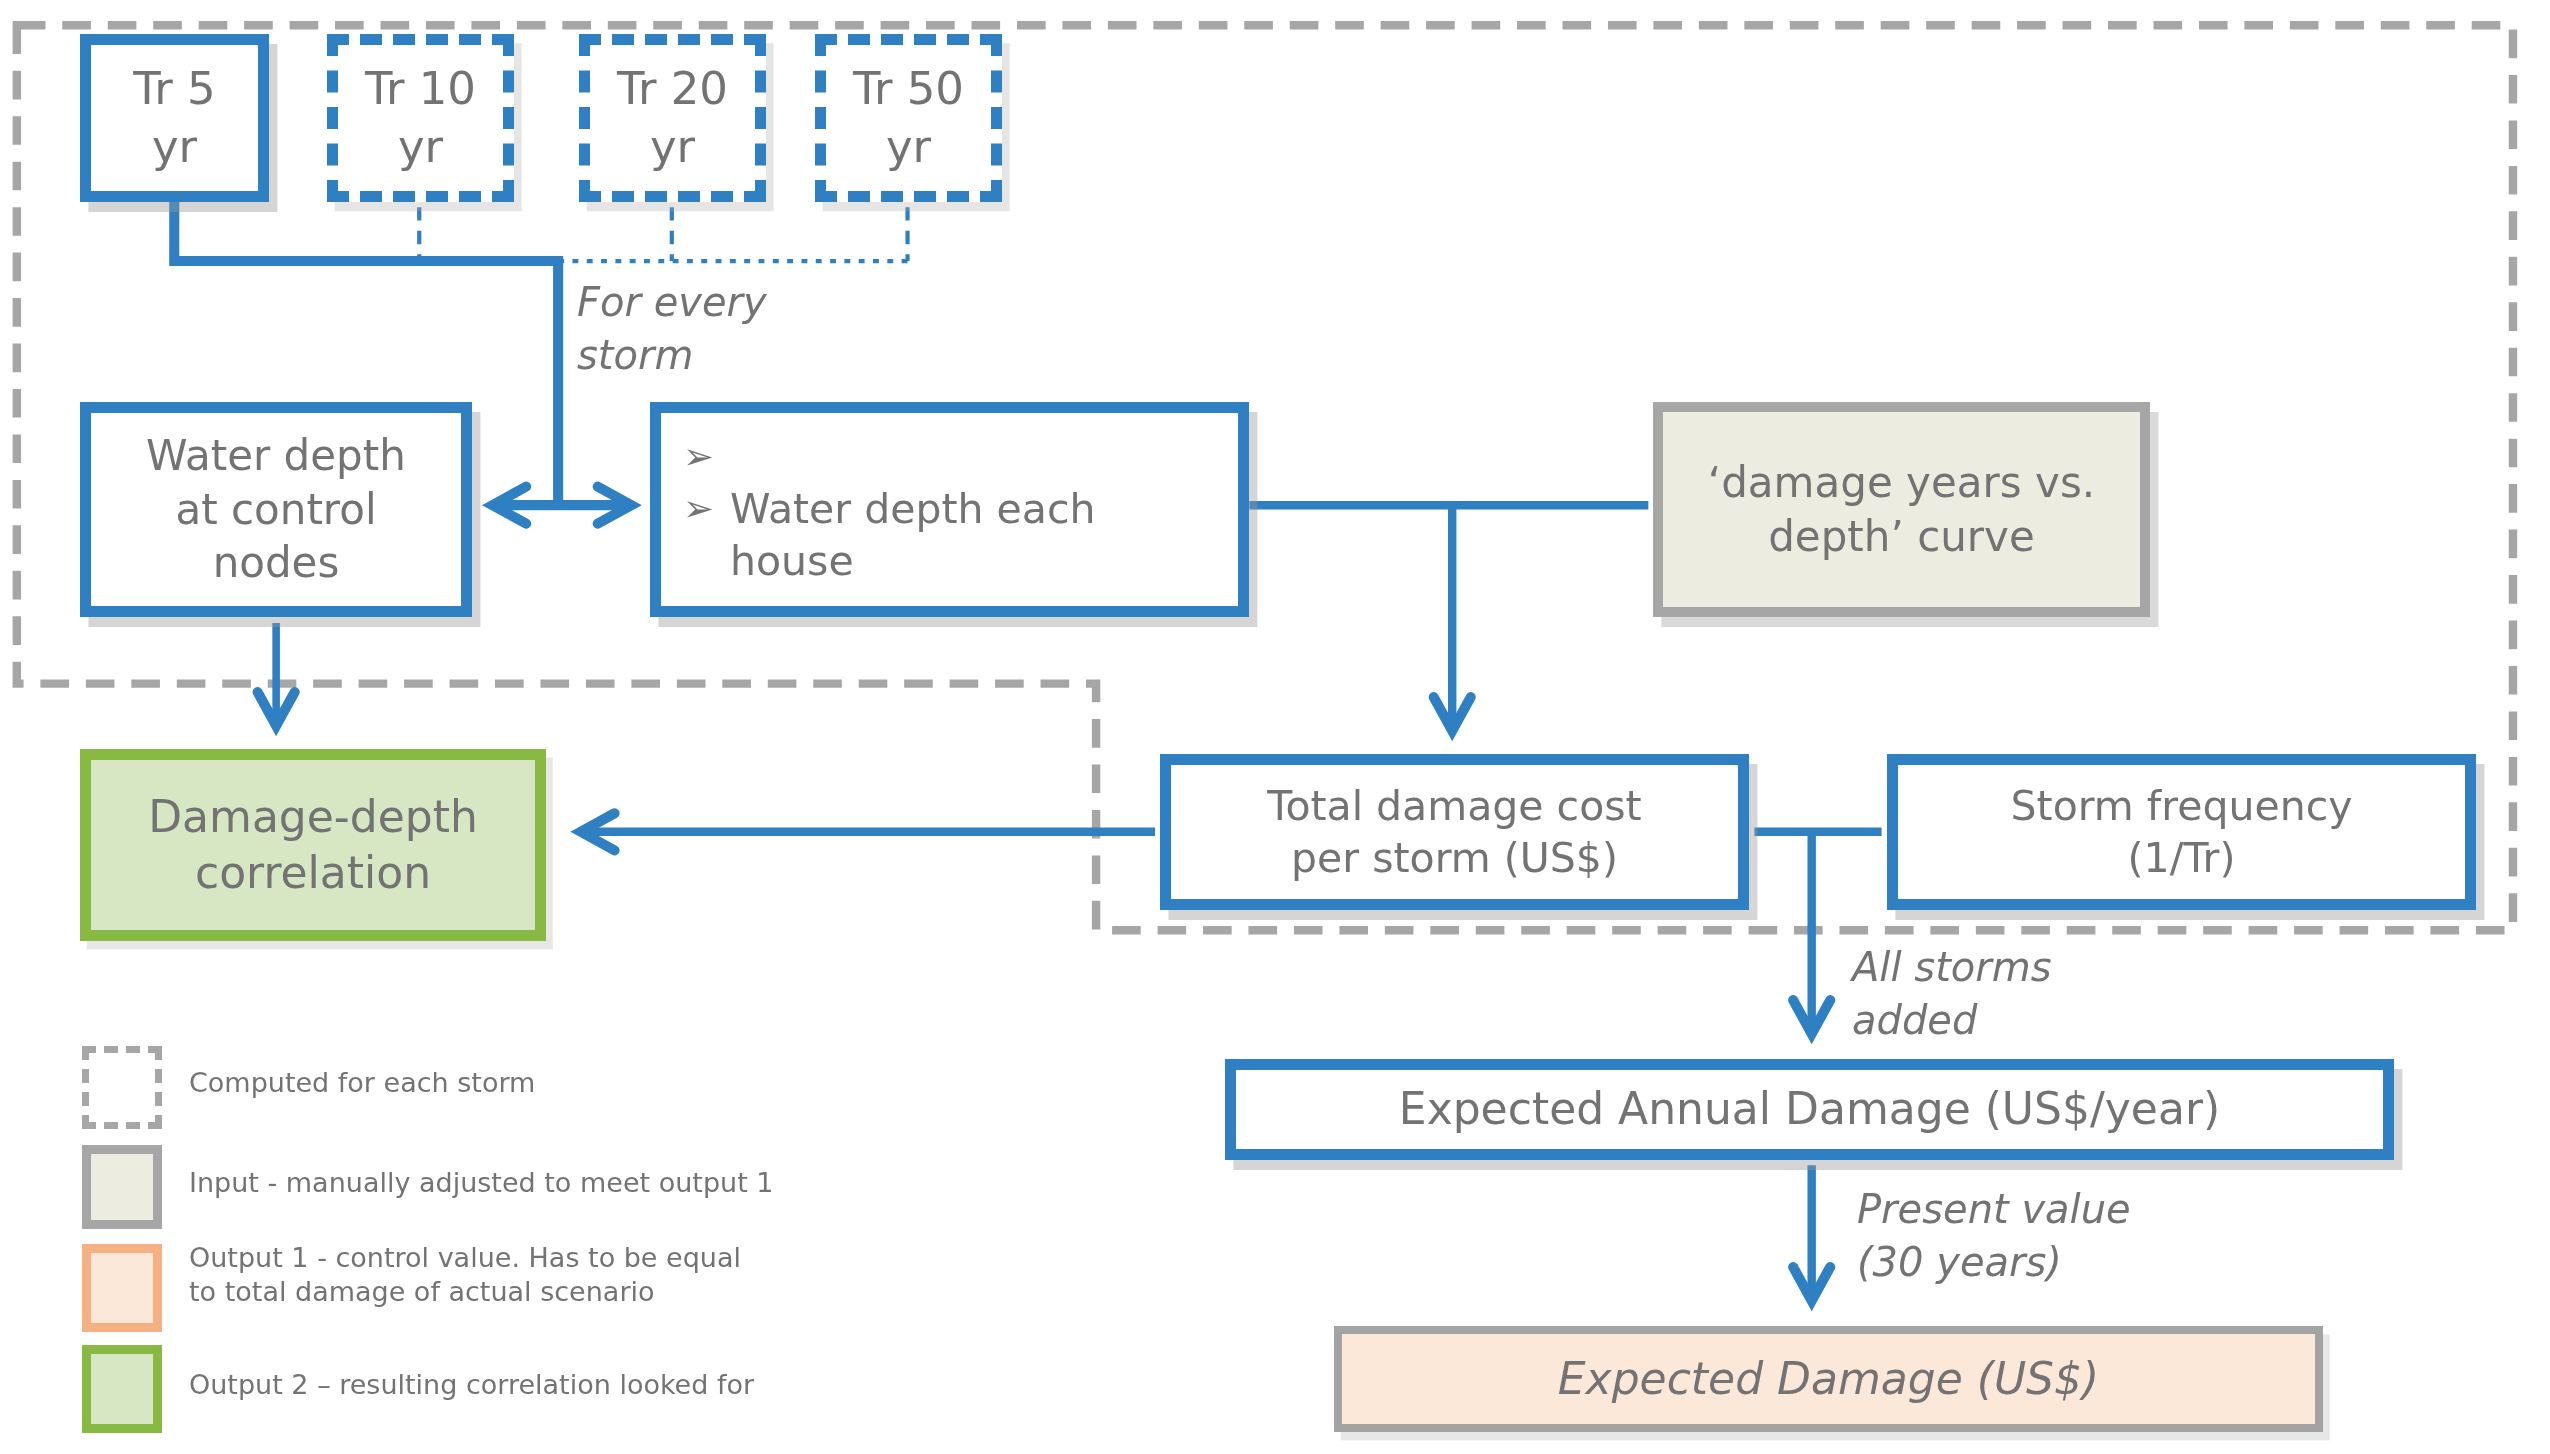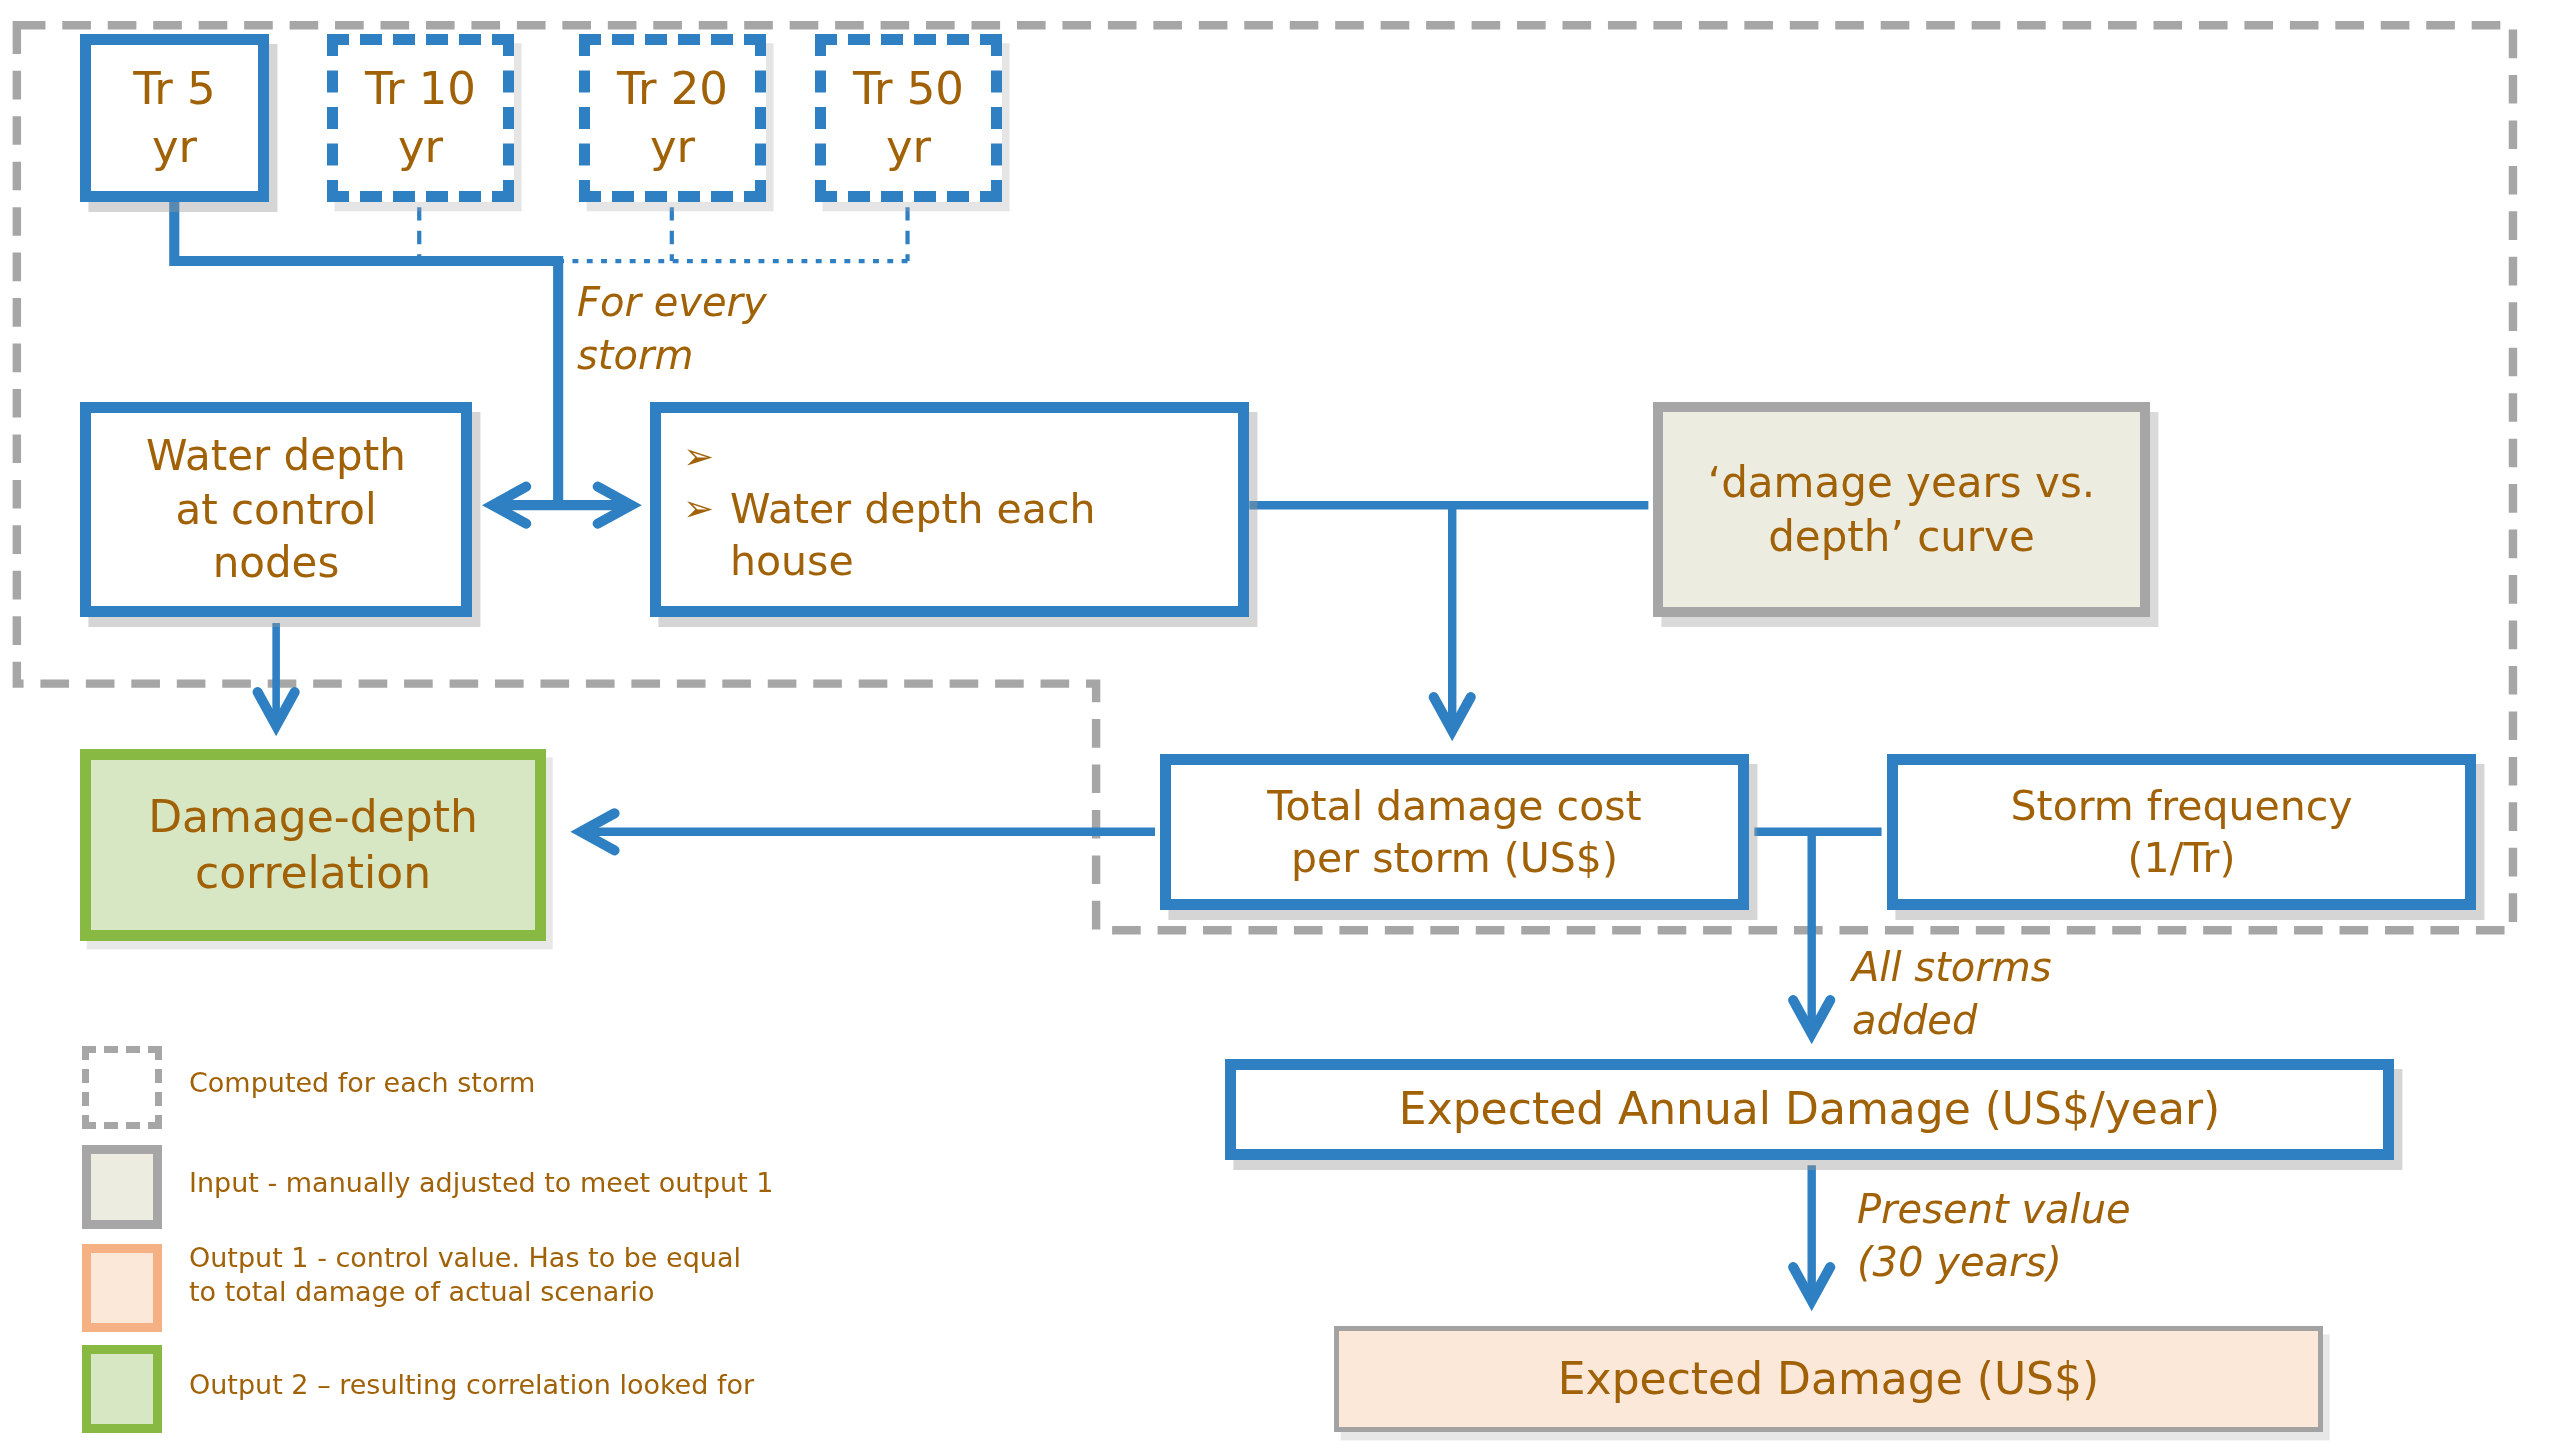--- a/index.html
+++ b/index.html
@@ -1,39 +1,39 @@
 <!DOCTYPE html>
 <html style="font-size:13.5px"><head>
 <meta charset="utf-8">
 <style>
   html,body{margin:0;padding:0;background:#ffffff;}
   .stage{
     position:relative;
     width:2550px;height:1454px;
     background:#ffffff;
     font-family:"DejaVu Sans","Liberation Sans",sans-serif;
-    color:#a16207;
+    color:#737373;
     overflow:hidden;
   }
   .stage svg.connectors{position:absolute;left:0;top:0;z-index:1;}
   .box{
     position:absolute;z-index:2;
     box-sizing:border-box;
     display:flex;align-items:center;justify-content:center;
     text-align:center;
     background:#ffffff;
     white-space:pre-line;
     line-height:1.28;
   }
   .blue-solid{border:11px solid #2E80C3;box-shadow:8.4px 10px 0 rgba(150,150,150,0.40);}
   .blue-dashed{border:11px dashed #2E80C3;box-shadow:7.6px 9.3px 0 rgba(170,170,170,0.30);}
   .tr-box{font-size:45px;}
   .input-box{border:10px solid #A6A6A6;background:#EDECE1;box-shadow:8.4px 10px 0 rgba(150,150,150,0.35);}
   .green-box{border:11.8px solid #87B943;background:#D7E7C4;box-shadow:6.7px 8.4px 0 rgba(160,160,160,0.25);}
-  .orange-box{border:5px solid #a3a3a3;background:#FCE8D9;box-shadow:6.7px 8.4px 0 rgba(160,160,160,0.25);}
+  .orange-box{border:8px solid #a3a3a3;background:#FCE8D9;box-shadow:6.7px 8.4px 0 rgba(160,160,160,0.25);font-style:italic;}
   .houses-box{flex-direction:column;align-items:flex-start;justify-content:center;
     text-align:left;padding:8.4px 17px 8.4px 22px;}
   .bullet-row{display:flex;align-items:flex-start;}
   .bullet-glyph{flex:0 0 47px;font-size:37px;line-height:1.4;}
   .bullet-text{font-size:41px;line-height:1.28;white-space:pre-line;}
   .annotation{
     position:absolute;z-index:2;
     font-style:italic;font-size:40px;line-height:1.32;
     white-space:pre-line;
   }

